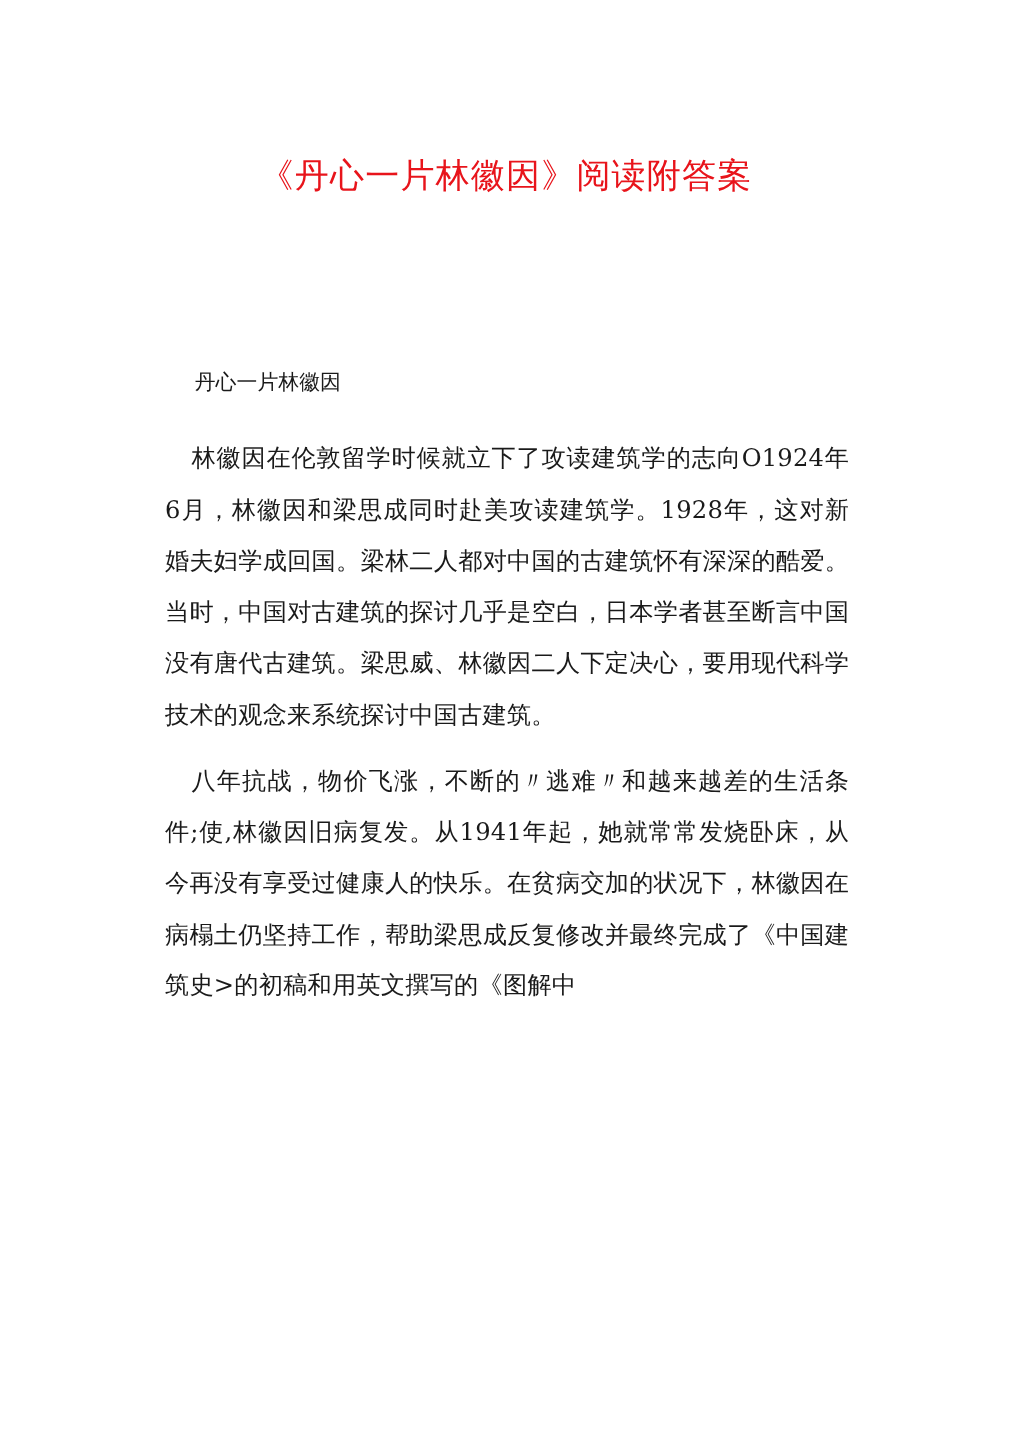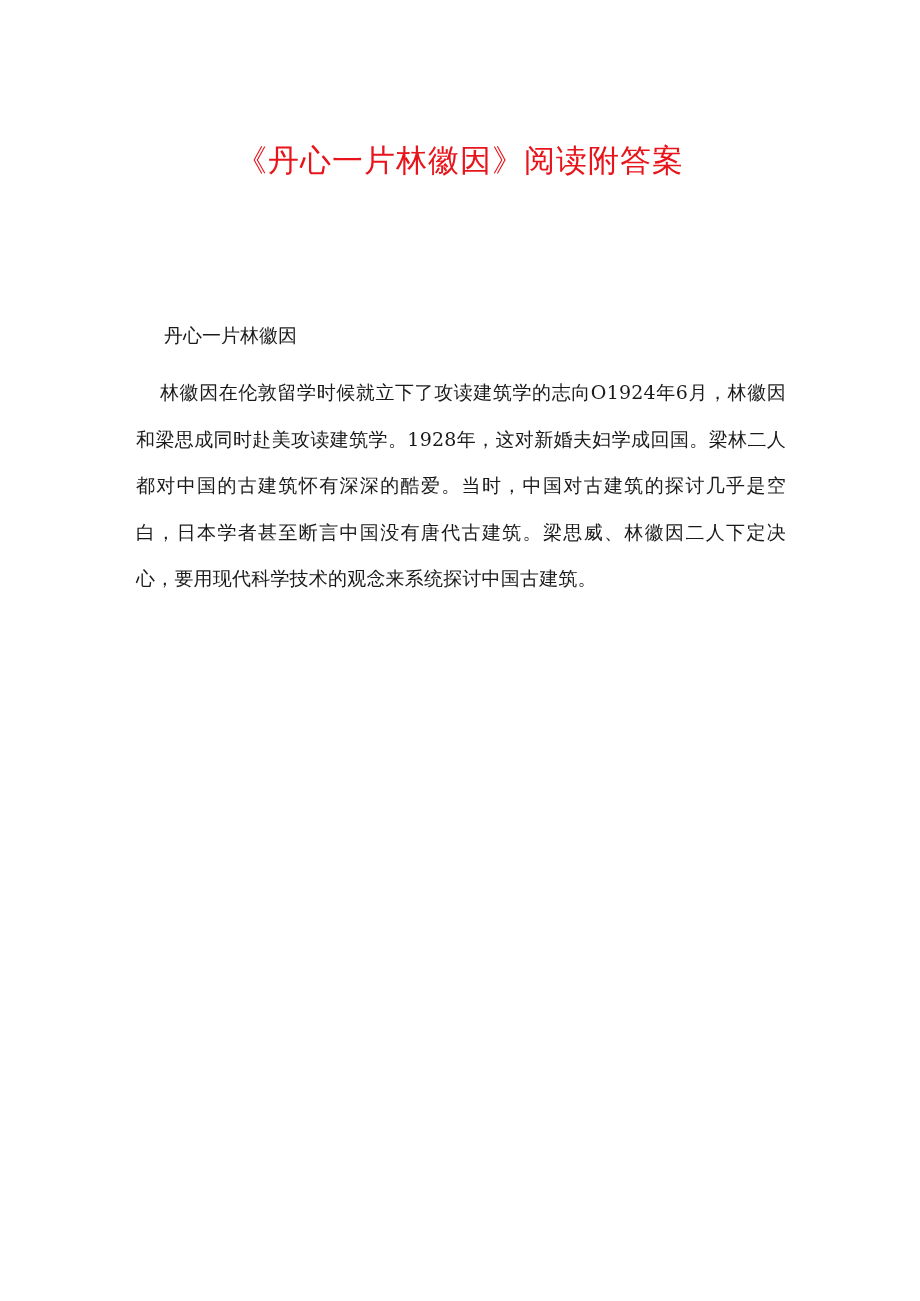--- a/index.html
+++ b/index.html
@@ -35,39 +35,40 @@
       font-weight: normal;
       margin: 0;
     }
     .body-text {
       position: absolute;
       left: 136px;
       top: 313px;
       width: 650px;
     }
     .subtitle {
-      margin: 4px;
+      margin: 17px;
       padding-left: 24px;
       font-size: 19px;
       line-height: 36px;
       height: 48px;
     }
     .para {
-      margin: 0;
+      margin: 14px;
       text-indent: 24px;
-      font-size: 19px;
+      font-size: 22px;
       line-height: 46.5px;
       text-align: justify;
       text-align-last: left;
       letter-spacing: 0.2px;
     }
   </style>
 </head>
 <body>
 
 <div class="page">
   <h1 class="doc-title">《丹心一片林徽因》阅读附答案</h1>
 
   <div class="body-text">
     <p class="subtitle">丹心一片林徽因</p>
     <p class="para">林徽因在伦敦留学时候就立下了攻读建筑学的志向O1924年6月，林徽因和梁思成同时赴美攻读建筑学。1928年，这对新婚夫妇学成回国。梁林二人都对中国的古建筑怀有深深的酷爱。当时，中国对古建筑的探讨几乎是空白，日本学者甚至断言中国没有唐代古建筑。梁思威、林徽因二人下定决心，要用现代科学技术的观念来系统探讨中国古建筑。</p>
+    <p class="para">八年抗战，物价飞涨，不断的〃逃难〃和越来越差的生活条件;使,林徽因旧病复发。从1941年起，她就常常发烧卧床，从今再没有享受过健康人的快乐。在贫病交加的状况下，林徽因在病榻土仍坚持工作，帮助梁思成反复修改并最终完成了《中国建筑史&gt;的初稿和用英文撰写的《图解中</p>
   </div>
 </div>
 
 </body></html>

